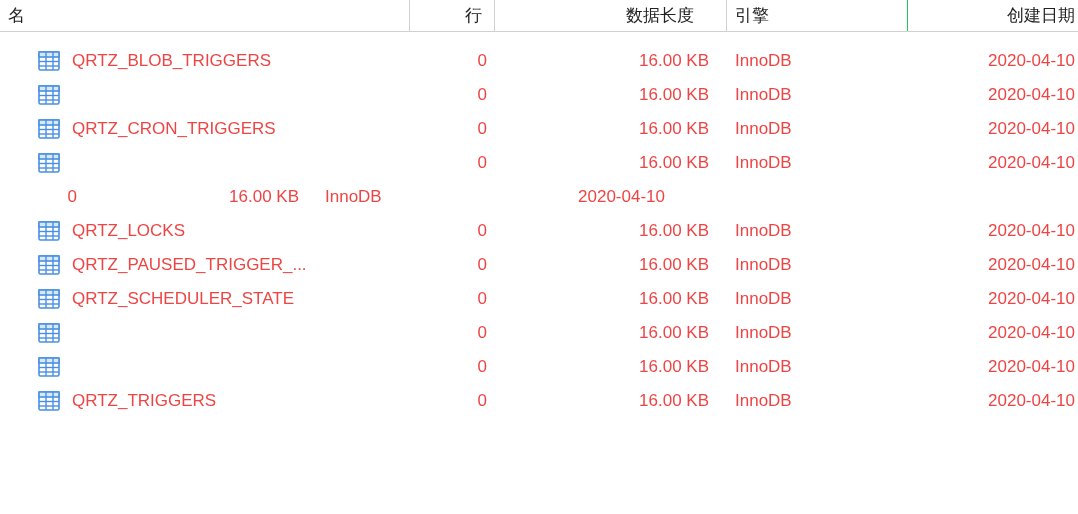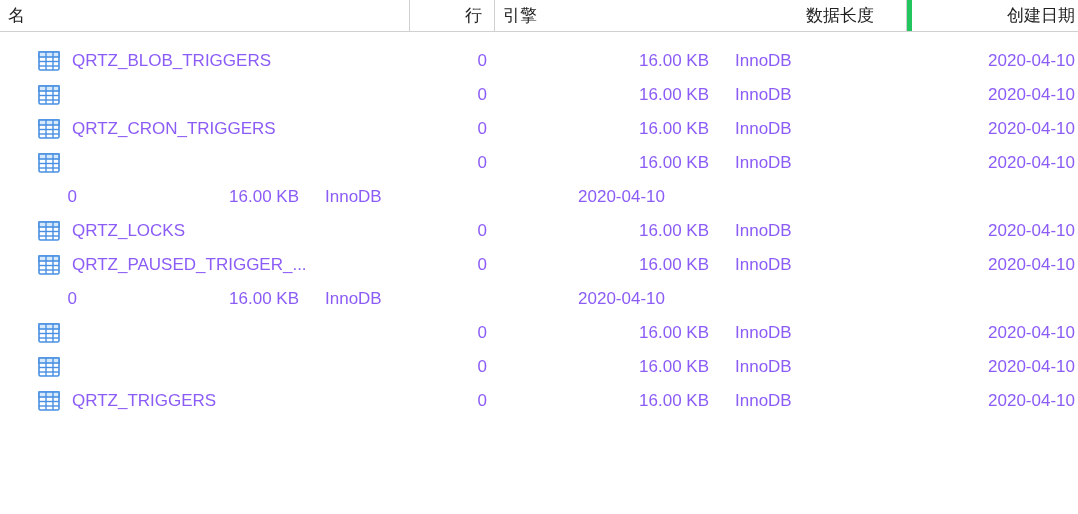--- a/index.html
+++ b/index.html
@@ -29,36 +29,36 @@
       align-items: center;
     }
     .data-row {
       display: flex;
       height: 34px;
       align-items: center;
     }
     .cell {
       padding: 0 8px;
       font-size: 17px;
-      color: #8b5cf6;
+      color: #ef4444;
       display: flex;
       align-items: center;
       height: 100%;
     }
     .col-name { width: 410px; }
     .col-rows { width: 85px; justify-content: flex-end; }
     .col-length { width: 232px; justify-content: flex-end; padding-right: 18px; }
     .col-engine { width: 180px; }
     .col-date { width: 168px; justify-content: flex-end; padding-right: 0; }
     
     .header-row .col-name { width: 410px; }
     .header-row .col-rows { width: 85px; justify-content: flex-end; padding-right: 12px; }
     .header-row .col-length { width: 232px; justify-content: flex-end; padding-right: 32px; }
     .header-row .col-engine { width: 180px; border-right: none; }
-    .header-row .col-date { width: 168px; border-right: none; border-left: 5px solid #22c55e; }
+    .header-row .col-date { width: 168px; border-right: none; border-left: 1px solid #22c55e; }
     
     .name-content {
       display: flex;
       align-items: center;
       padding-left: 30px;
       gap: 12px;
     }
     .table-icon {
       width: 22px;
       height: 20px;
@@ -71,22 +71,22 @@
       margin-top: 12px;
     }
   </style>
 </head>
 <body>
 
 <div class="table-view">
   <div class="header-row">
     <div class="header-cell col-name">名</div>
     <div class="header-cell col-rows">行</div>
+    <div class="header-cell col-length">数据长度</div>
     <div class="header-cell col-engine">引擎</div>
-    <div class="header-cell col-length">数据长度</div>
     <div class="header-cell col-date">创建日期</div>
   </div>
 
   <div class="rows-area" id="rows-container">
       <div class="data-row">
         <div class="cell col-name">
           <div class="name-content">
             <span class="table-icon">
               <svg width="22" height="20" viewBox="0 0 22 20">
     <rect x="1" y="1" width="20" height="18" rx="1.5" fill="#fff" stroke="#4a90e2" stroke-width="1.6"></rect>
@@ -208,20 +208,35 @@
             </span>
             <span>QRTZ_PAUSED_TRIGGER_...</span>
           </div>
         </div>
         <div class="cell col-rows">0</div>
         <div class="cell col-length">16.00 KB</div>
         <div class="cell col-engine">InnoDB</div>
         <div class="cell col-date">2020-04-10</div>
       </div>
       <div class="data-row">
+        <div class="cell col-name">
+          <div class="name-content">
+            <span class="table-icon">
+              <svg width="22" height="20" viewBox="0 0 22 20">
+    <rect x="1" y="1" width="20" height="18" rx="1.5" fill="#fff" stroke="#4a90e2" stroke-width="1.6"></rect>
+    <rect x="1" y="1" width="20" height="5" fill="#d6e8fb" stroke="#4a90e2" stroke-width="1.6"></rect>
+    <line x1="8" y1="1" x2="8" y2="19" stroke="#4a90e2" stroke-width="1.4"></line>
+    <line x1="15" y1="1" x2="15" y2="19" stroke="#4a90e2" stroke-width="1.4"></line>
+    <line x1="1" y1="10.5" x2="21" y2="10.5" stroke="#4a90e2" stroke-width="1.4"></line>
+    <line x1="1" y1="15" x2="21" y2="15" stroke="#4a90e2" stroke-width="1.4"></line>
+  </svg>
+            </span>
+            <span>QRTZ_SCHEDULER_STATE</span>
+          </div>
+        </div>
         <div class="cell col-rows">0</div>
         <div class="cell col-length">16.00 KB</div>
         <div class="cell col-engine">InnoDB</div>
         <div class="cell col-date">2020-04-10</div>
       </div>
       <div class="data-row">
         <div class="cell col-name">
           <div class="name-content">
             <span class="table-icon">
               <svg width="22" height="20" viewBox="0 0 22 20">

